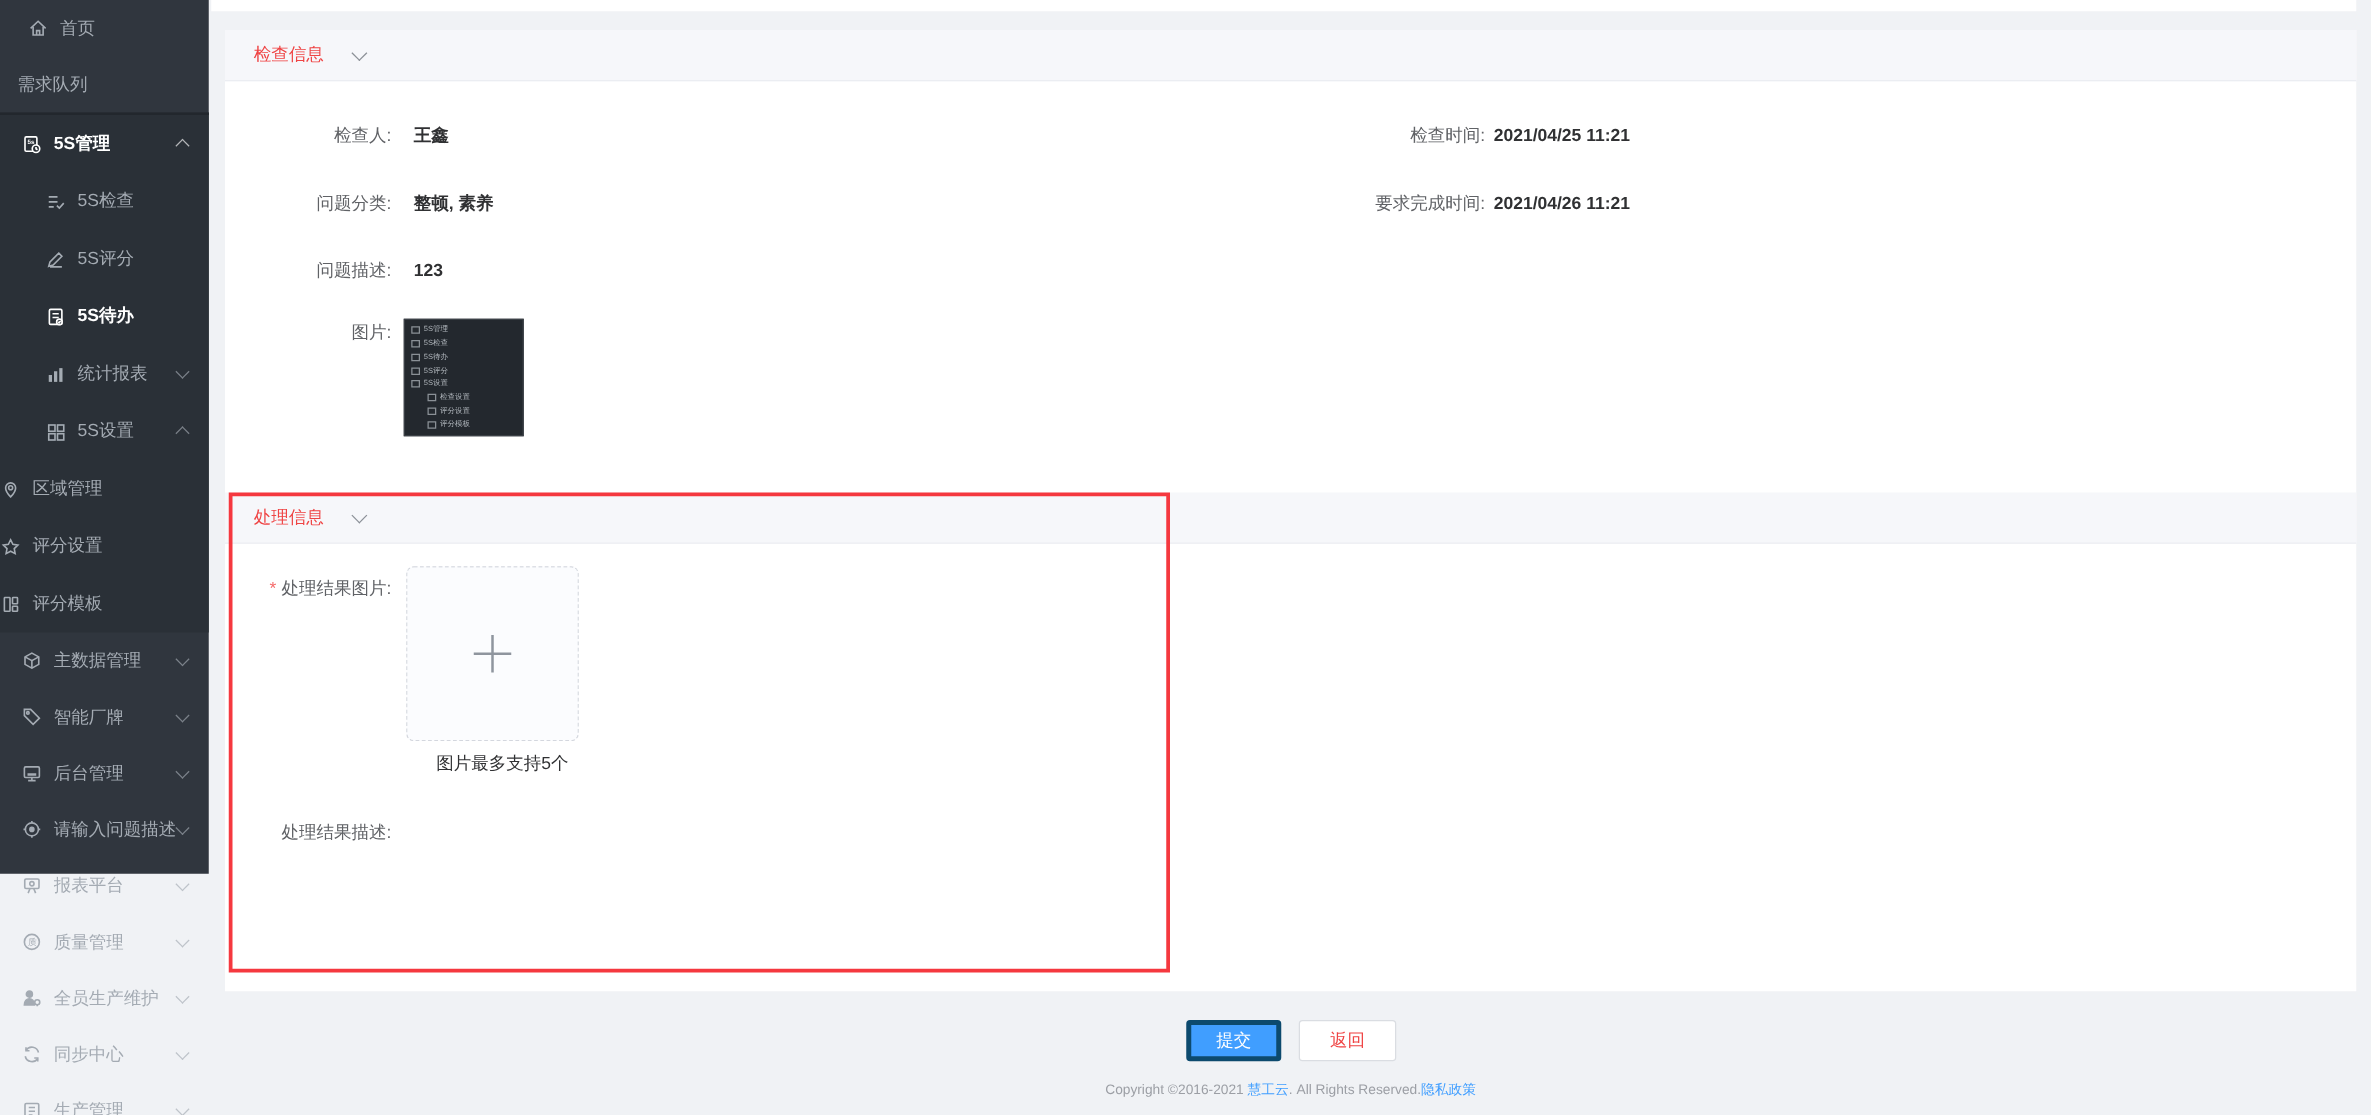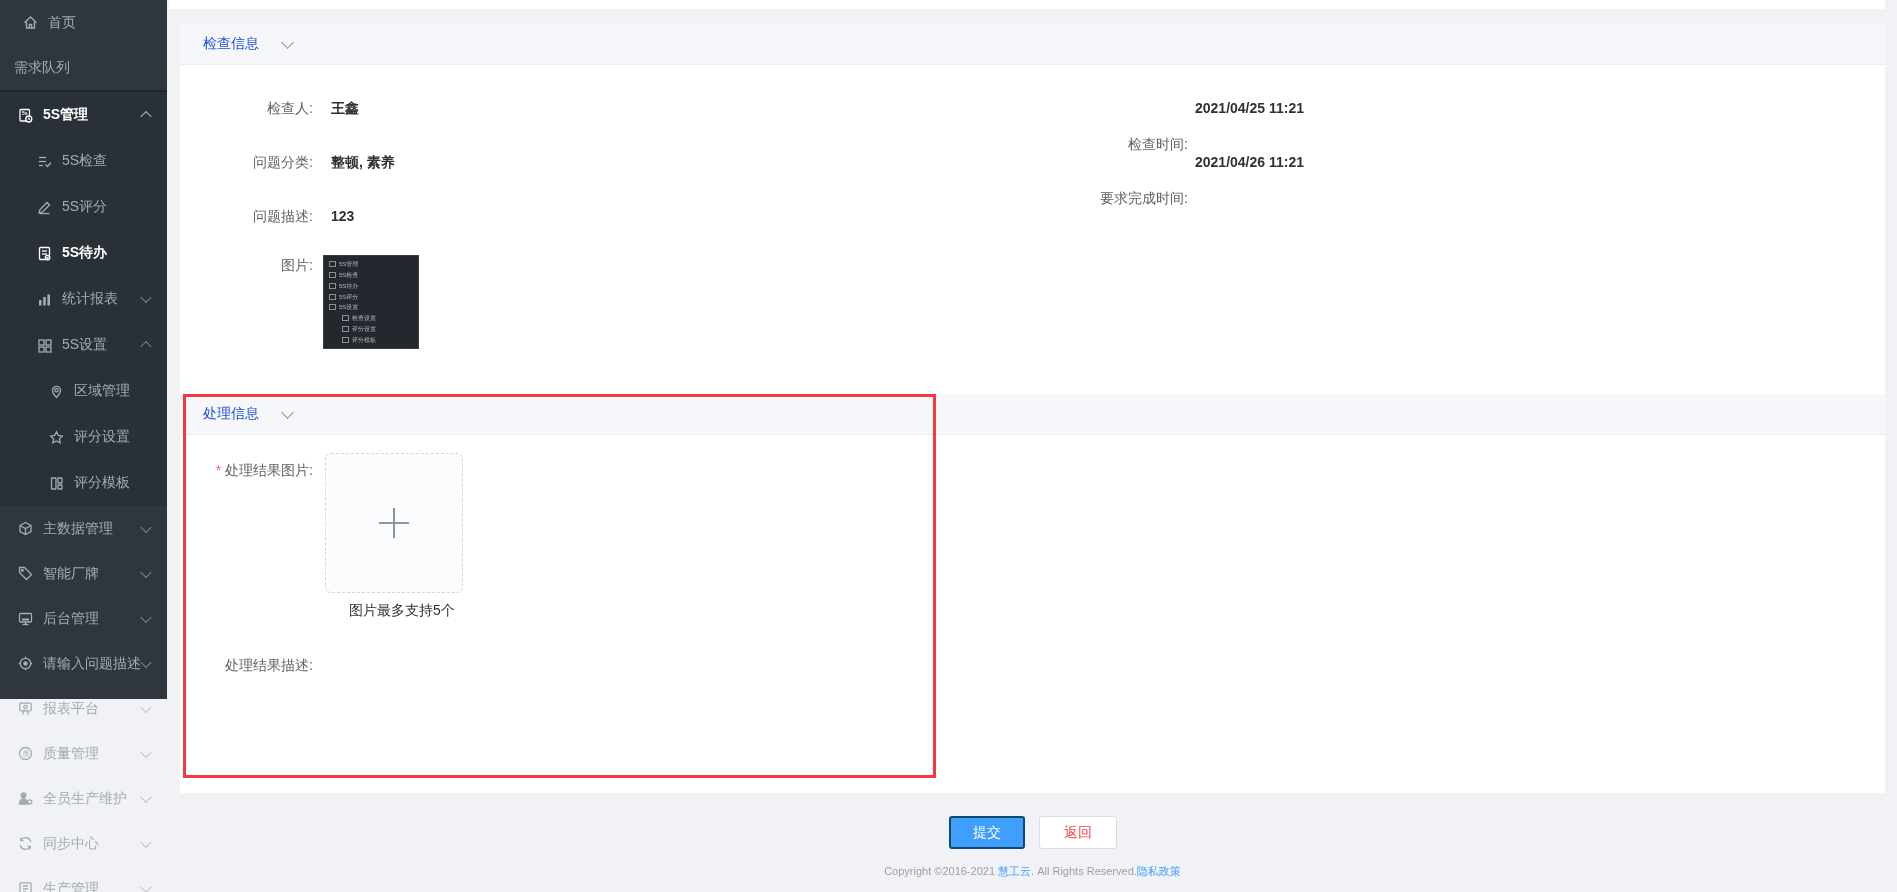--- a/index.html
+++ b/index.html
@@ -6,46 +6,46 @@
   body{width:1897px;height:892px;background:#f0f2f5;font-family:"Liberation Sans","DejaVu Sans",sans-serif;overflow:hidden;}
   .page{position:relative;width:1897px;height:892px;}
 
   
   .sidebar{position:absolute;left:0;top:0;width:167px;height:699px;background:#30363e;color:#a4abb3;font-size:14px;z-index:5;}
   .sb-item{display:flex;align-items:center;height:45px;position:relative;cursor:pointer;white-space:nowrap;}
   .sb-item.home{padding-left:22px;}
   .sb-item.queue{padding-left:14px;}
   .sb-item.lv0{padding-left:17px;}
   .sb-item.lv1{padding-left:36px;}
-  .sb-item.lv2{padding-left:48px;}
+  .sb-item.lv2{}
   .sb-group{background:#2a3037;border-top:2px solid #22272d;}
   .sb-group .sb-item{height:46px;}
   .sb-icon{width:17px;height:17px;margin-right:9px;flex:0 0 17px;display:inline-flex;align-items:center;justify-content:center;}
   .sb-icon svg{display:block;}
   .sb-label{overflow:hidden;text-overflow:ellipsis;}
   .sb-item.active{color:#ffffff;font-weight:bold;}
   .caret{position:absolute;right:17px;top:50%;width:7px;height:7px;border-right:1.5px solid currentColor;border-bottom:1.5px solid currentColor;opacity:.65;}
   .caret.down{transform:translateY(-70%) rotate(45deg);}
   .caret.up{transform:translateY(-30%) rotate(-135deg);}
 
   
   .top-strip{position:absolute;left:169px;top:0;width:1716px;height:9px;background:#ffffff;}
 
   
   .card{position:absolute;left:180px;top:24px;width:1705px;height:769px;background:#ffffff;}
   .sec-header{position:absolute;left:0;right:0;height:41px;background:#f6f7fa;border-bottom:1px solid #ebedf2;display:flex;align-items:center;padding-left:23px;box-sizing:border-box;cursor:pointer;}
   .sec-header.h1{top:0;}
   .sec-header.h2{top:370px;}
-  .sec-title{font-size:14px;color:#1d4ed8;}
+  .sec-title{font-size:14px;color:#ef4444;}
   .chev{display:inline-block;width:8px;height:8px;border-right:1.6px solid #8b9097;border-bottom:1.6px solid #8b9097;transform:rotate(45deg);margin-left:24px;margin-top:-4px;}
 
   .frow{position:absolute;left:0;width:100%;height:24px;line-height:24px;font-size:14px;}
   .lbl{position:absolute;left:0;width:133px;text-align:right;color:#606266;}
   .val{position:absolute;left:151px;color:#303133;font-weight:bold;}
-  .lbl.r{left:808px;width:200px;margin-top:36px;}
+  .lbl.r{left:808px;width:200px;}
   .val.r{left:1015px;text-align:right;}
   .req{color:#f56c6c;margin-right:4px;}
 
   
   .thumb{position:absolute;left:143px;top:231px;width:96px;height:94px;background:#23282e;border:1px solid #3a3f45;box-sizing:border-box;padding:5px 5px;display:flex;flex-direction:column;justify-content:space-between;color:#b0b6bc;font-size:6px;line-height:1;cursor:pointer;}
   .t-row{display:flex;align-items:center;gap:3px;white-space:nowrap;}
   .t-ic{width:5px;height:4px;border:1px solid #8a9096;display:inline-block;flex:0 0 5px;}
   .t-indent{padding-left:13px;}
 
   
@@ -57,21 +57,21 @@
   .upload-hint{position:absolute;left:145px;top:574px;height:24px;line-height:24px;font-size:14px;color:#303133;margin-left:24px;}
 
   .desc-ta{position:absolute;left:145px;top:624px;width:1558px;height:105px;border:1px solid #dcdfe6;border-radius:4px;box-sizing:border-box;padding:8px 12px;font-size:14px;color:#303133;font-family:"Liberation Sans","DejaVu Sans",sans-serif;resize:both;outline:none;}
   .desc-ta::placeholder{color:#c0c4cc;}
 
   
   .red-box{position:absolute;left:183px;top:394px;width:753px;height:384px;border:3px solid #f5383f;box-sizing:border-box;z-index:8;pointer-events:none;}
 
   
   .btn{position:absolute;top:816px;height:33px;font-size:14px;border-radius:3px;cursor:pointer;font-family:inherit;}
-  .btn.primary{left:949px;width:76px;background:#409eff;border:2px solid #0c4a6e;color:#ffffff;}
+  .btn.primary{left:949px;width:76px;background:#409eff;border:4px solid #0c4a6e;color:#ffffff;}
   .btn.plain{left:1039px;width:78px;background:#ffffff;border:1px solid #dadde2;color:#ef4444;}
 
   
   .footer{position:absolute;left:180px;top:864px;width:1705px;text-align:center;font-size:11px;color:#9c9fa5;}
   .footer a{color:#409eff;text-decoration:none;cursor:pointer;}
 </style>
 </head>
 <body>
 
 <div class="page">

